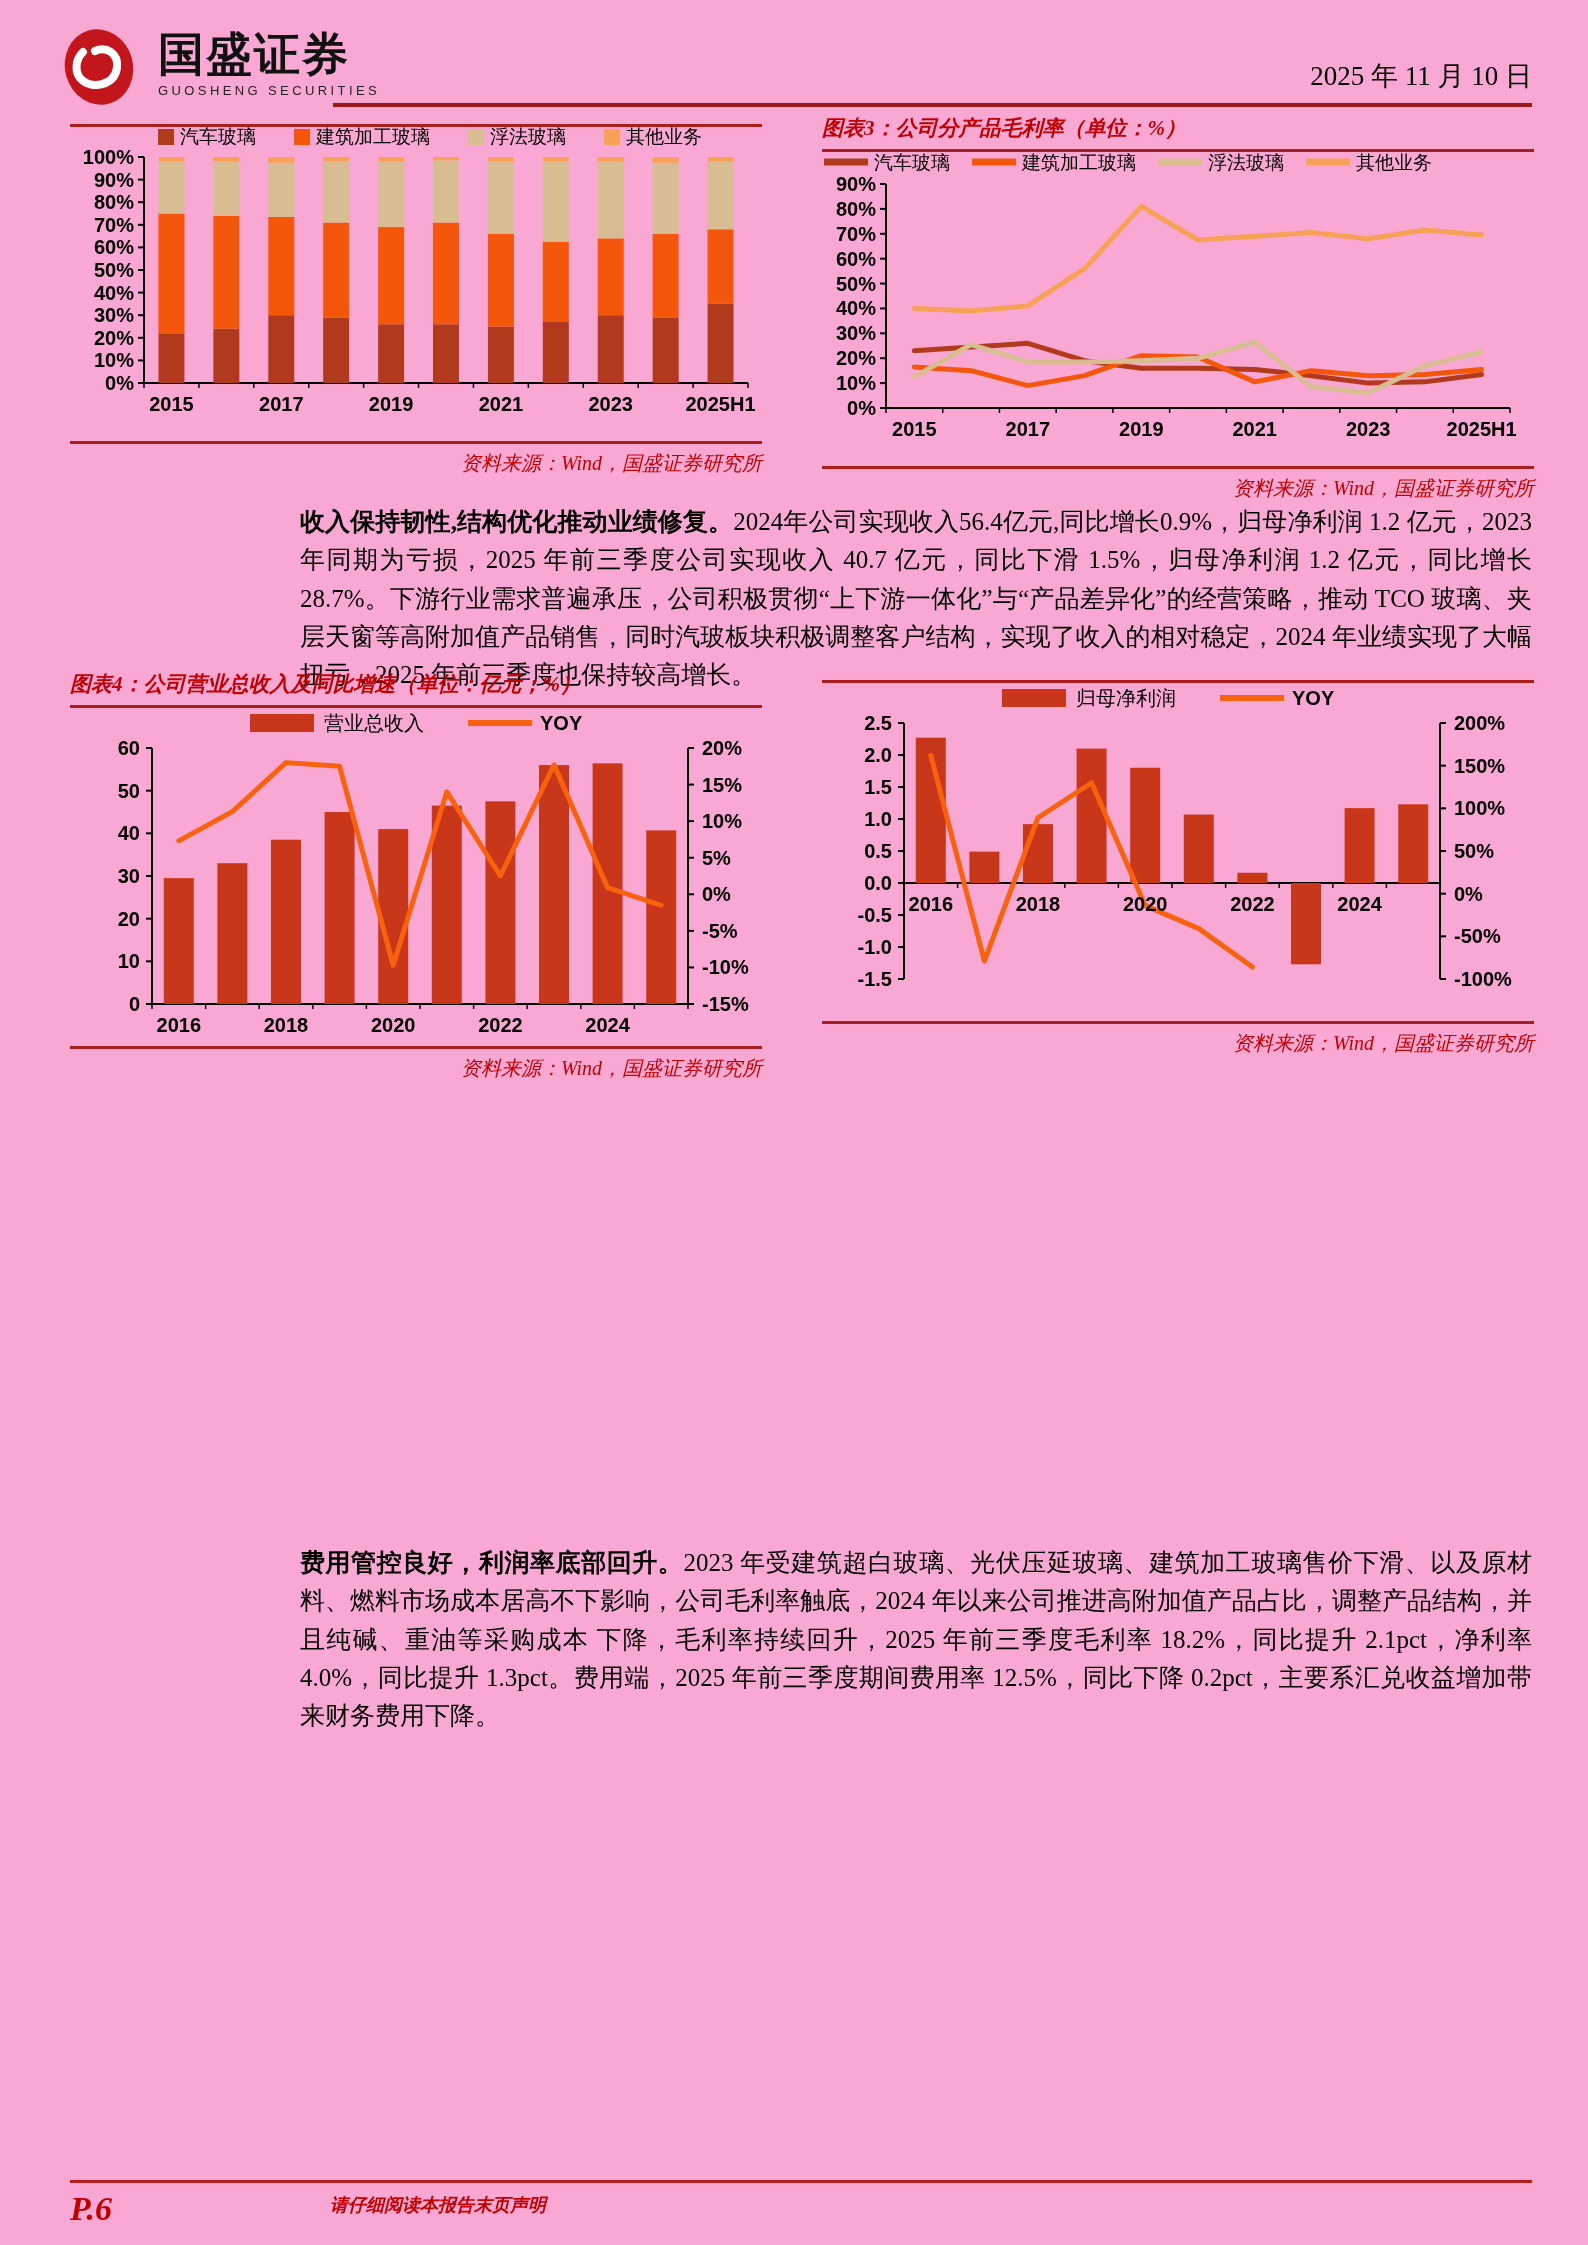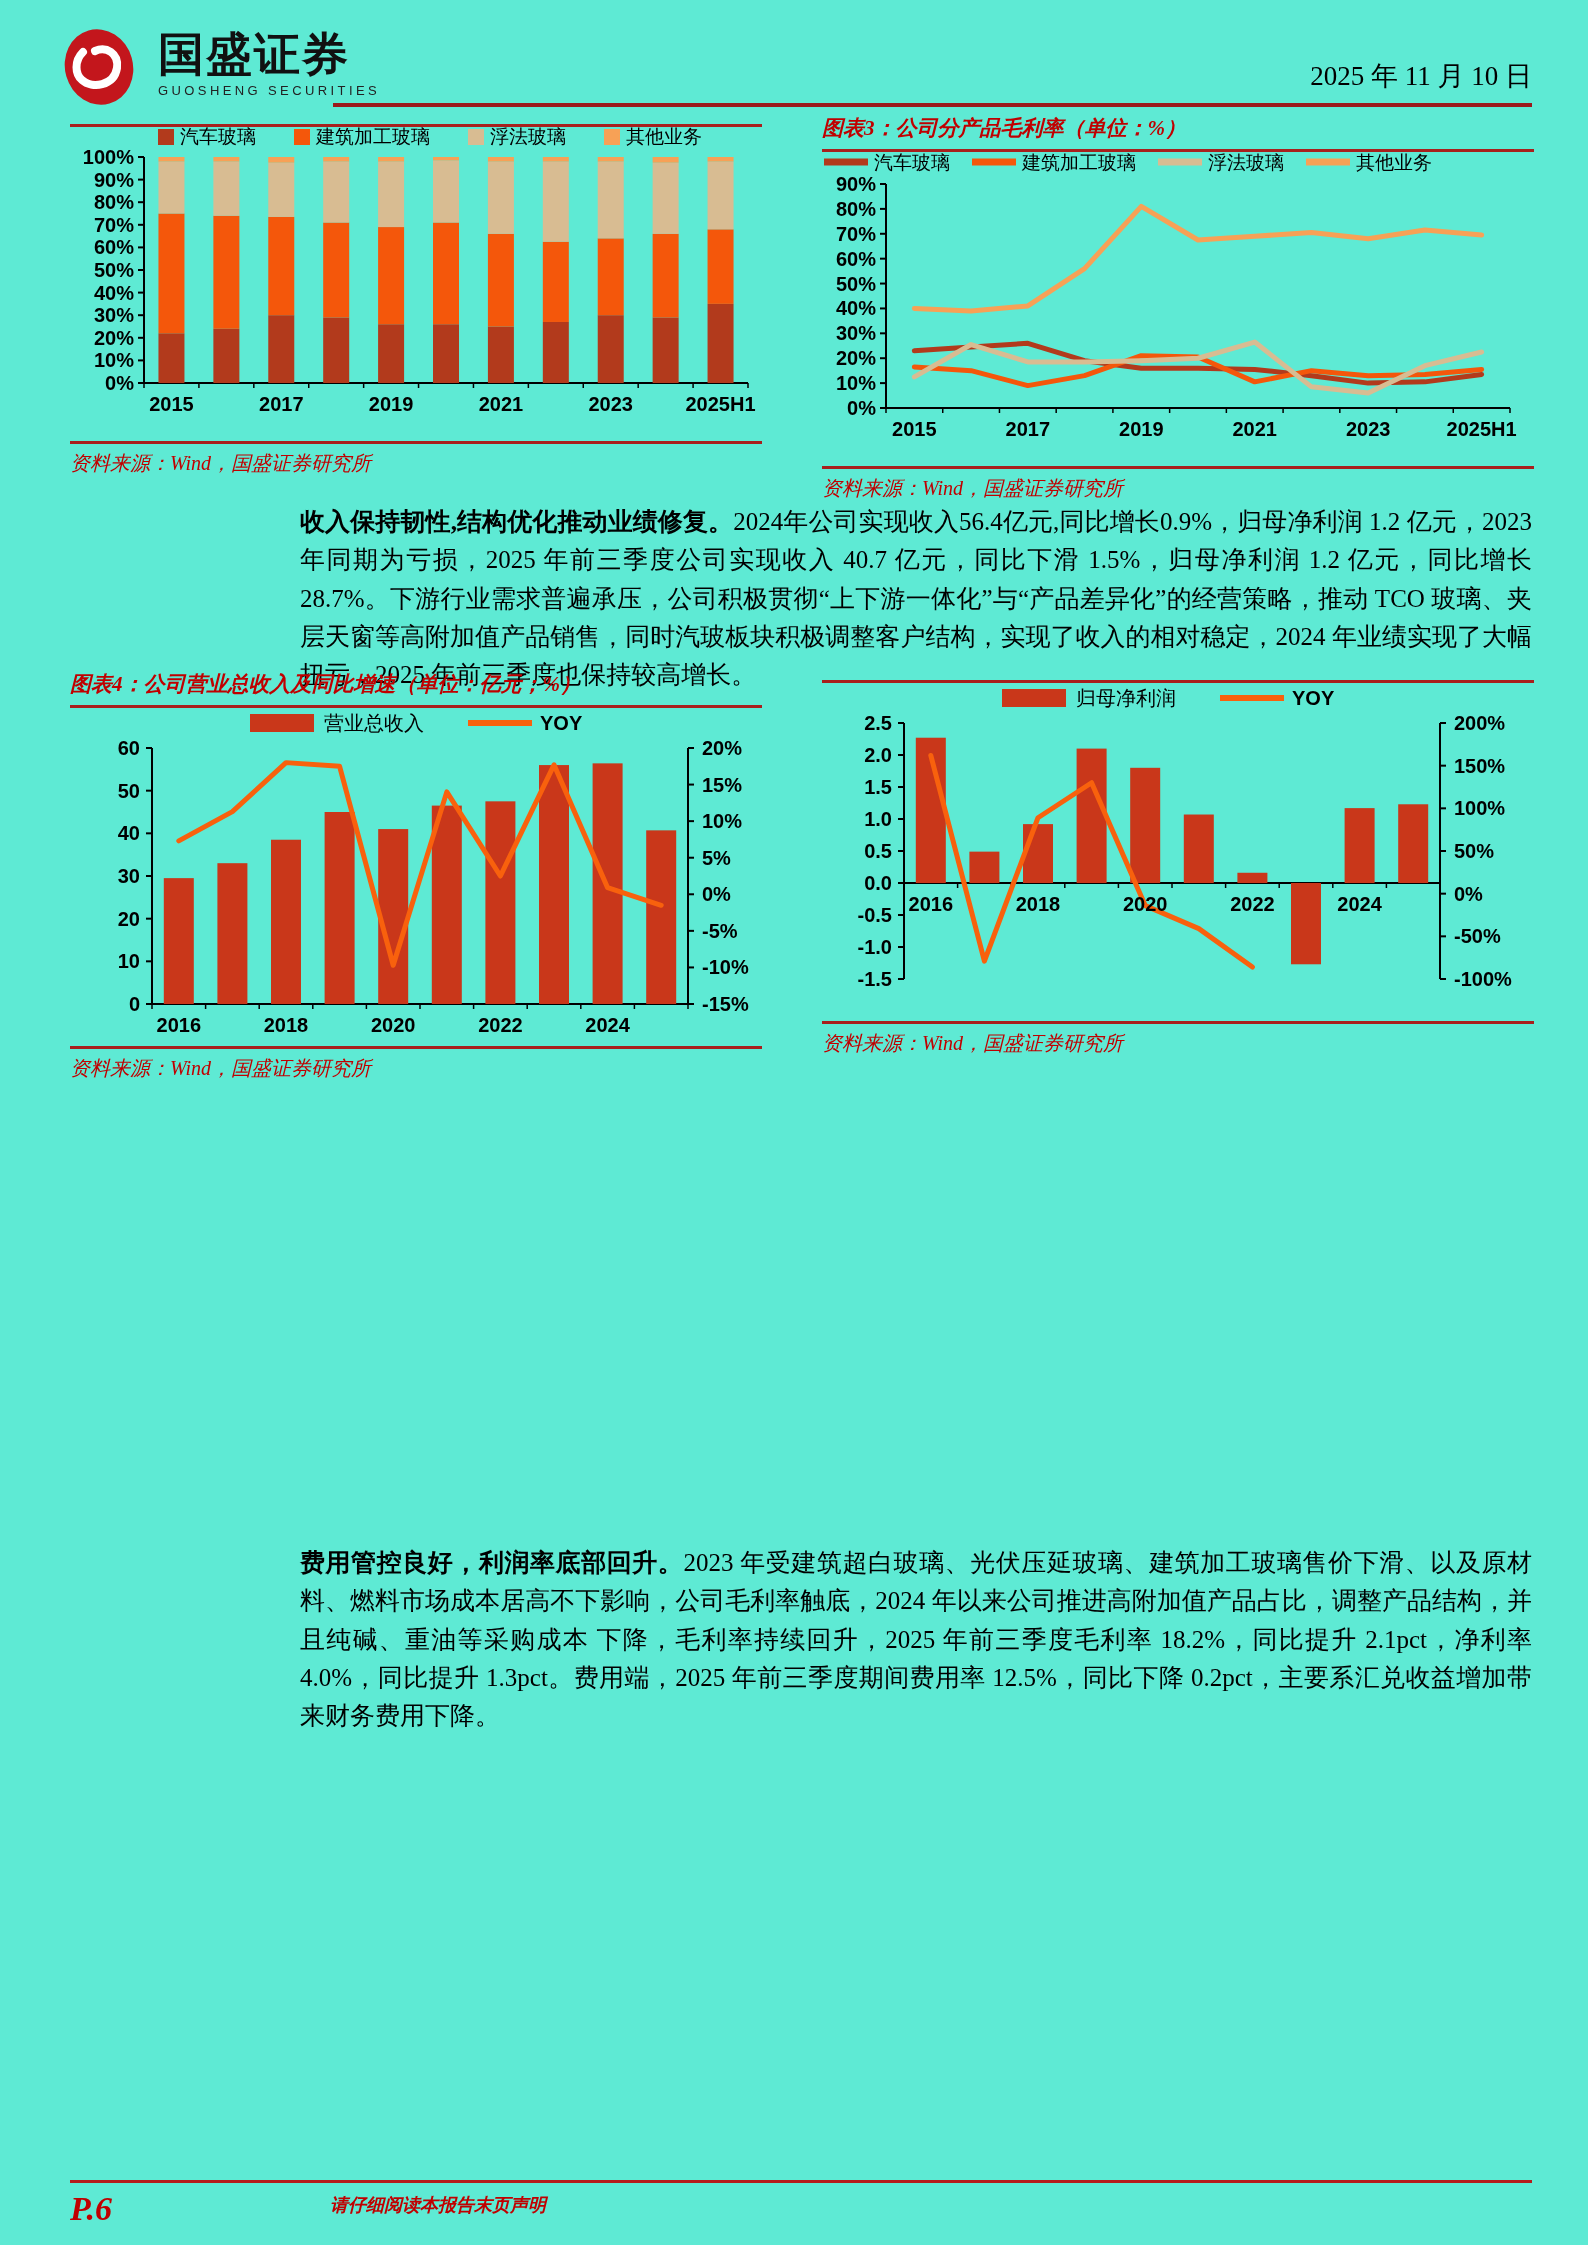--- a/index.html
+++ b/index.html
@@ -1,29 +1,29 @@
 <!DOCTYPE html>
 <html><head>
 <meta charset="utf-8">
 <style>
   html,body{margin:0;padding:0;background:#ffffff;}
-  .page{position:relative;width:1588px;height:2245px;background:#5eead4;
+  .page{position:relative;width:1588px;height:2245px;background:#f9a8d4;
         font-family:"Liberation Serif",serif;color:#000;overflow:hidden;}
   .abs{position:absolute;}
   
   .brand-cn{font-size:46px;font-weight:900;letter-spacing:2px;color:#111;line-height:1;font-family:"Liberation Serif",serif;}
   .brand-en{font-size:13px;letter-spacing:3.4px;color:#222;margin-top:5px;font-family:"Liberation Sans",sans-serif;}
   .report-date{font-size:27px;color:#000;text-align:right;font-family:"Liberation Serif",serif;}
   .rule-header{background:#9a1a1c;height:4px;}
   
   .chart-block{position:absolute;}
   .chart-caption{color:#c00000;font-style:italic;font-weight:bold;font-size:21px;line-height:1.2;font-family:"Liberation Serif",serif;}
   .rule-red{background:#a8201d;height:3px;margin-top:8px;}
   .rule-red2{background:#a8201d;height:3px;margin-top:2px;}
-  .chart-source{color:#c00000;font-style:italic;font-size:20px;margin-top:6px;font-family:"Liberation Serif",serif;}
+  .chart-source{color:#c00000;font-style:italic;font-size:20px;margin-top:6px;font-family:"Liberation Serif",serif;text-align:right;}
   
   .para{font-size:25px;line-height:1.53;text-align:justify;font-family:"Liberation Serif",serif;}
   .para b{font-weight:bold;}
   
   .rule-footer{background:#b51d1d;height:3px;}
   .page-num{color:#c00000;font-weight:bold;font-style:italic;font-size:34px;font-family:"Liberation Serif",serif;}
   .disclaimer{color:#c00000;font-weight:bold;font-style:italic;font-size:18px;text-align:left;font-family:"Liberation Serif",serif;}
   svg text{font-family:"Liberation Sans",sans-serif;}
   svg text.cjk{font-family:"Liberation Serif",serif;}
 </style>

